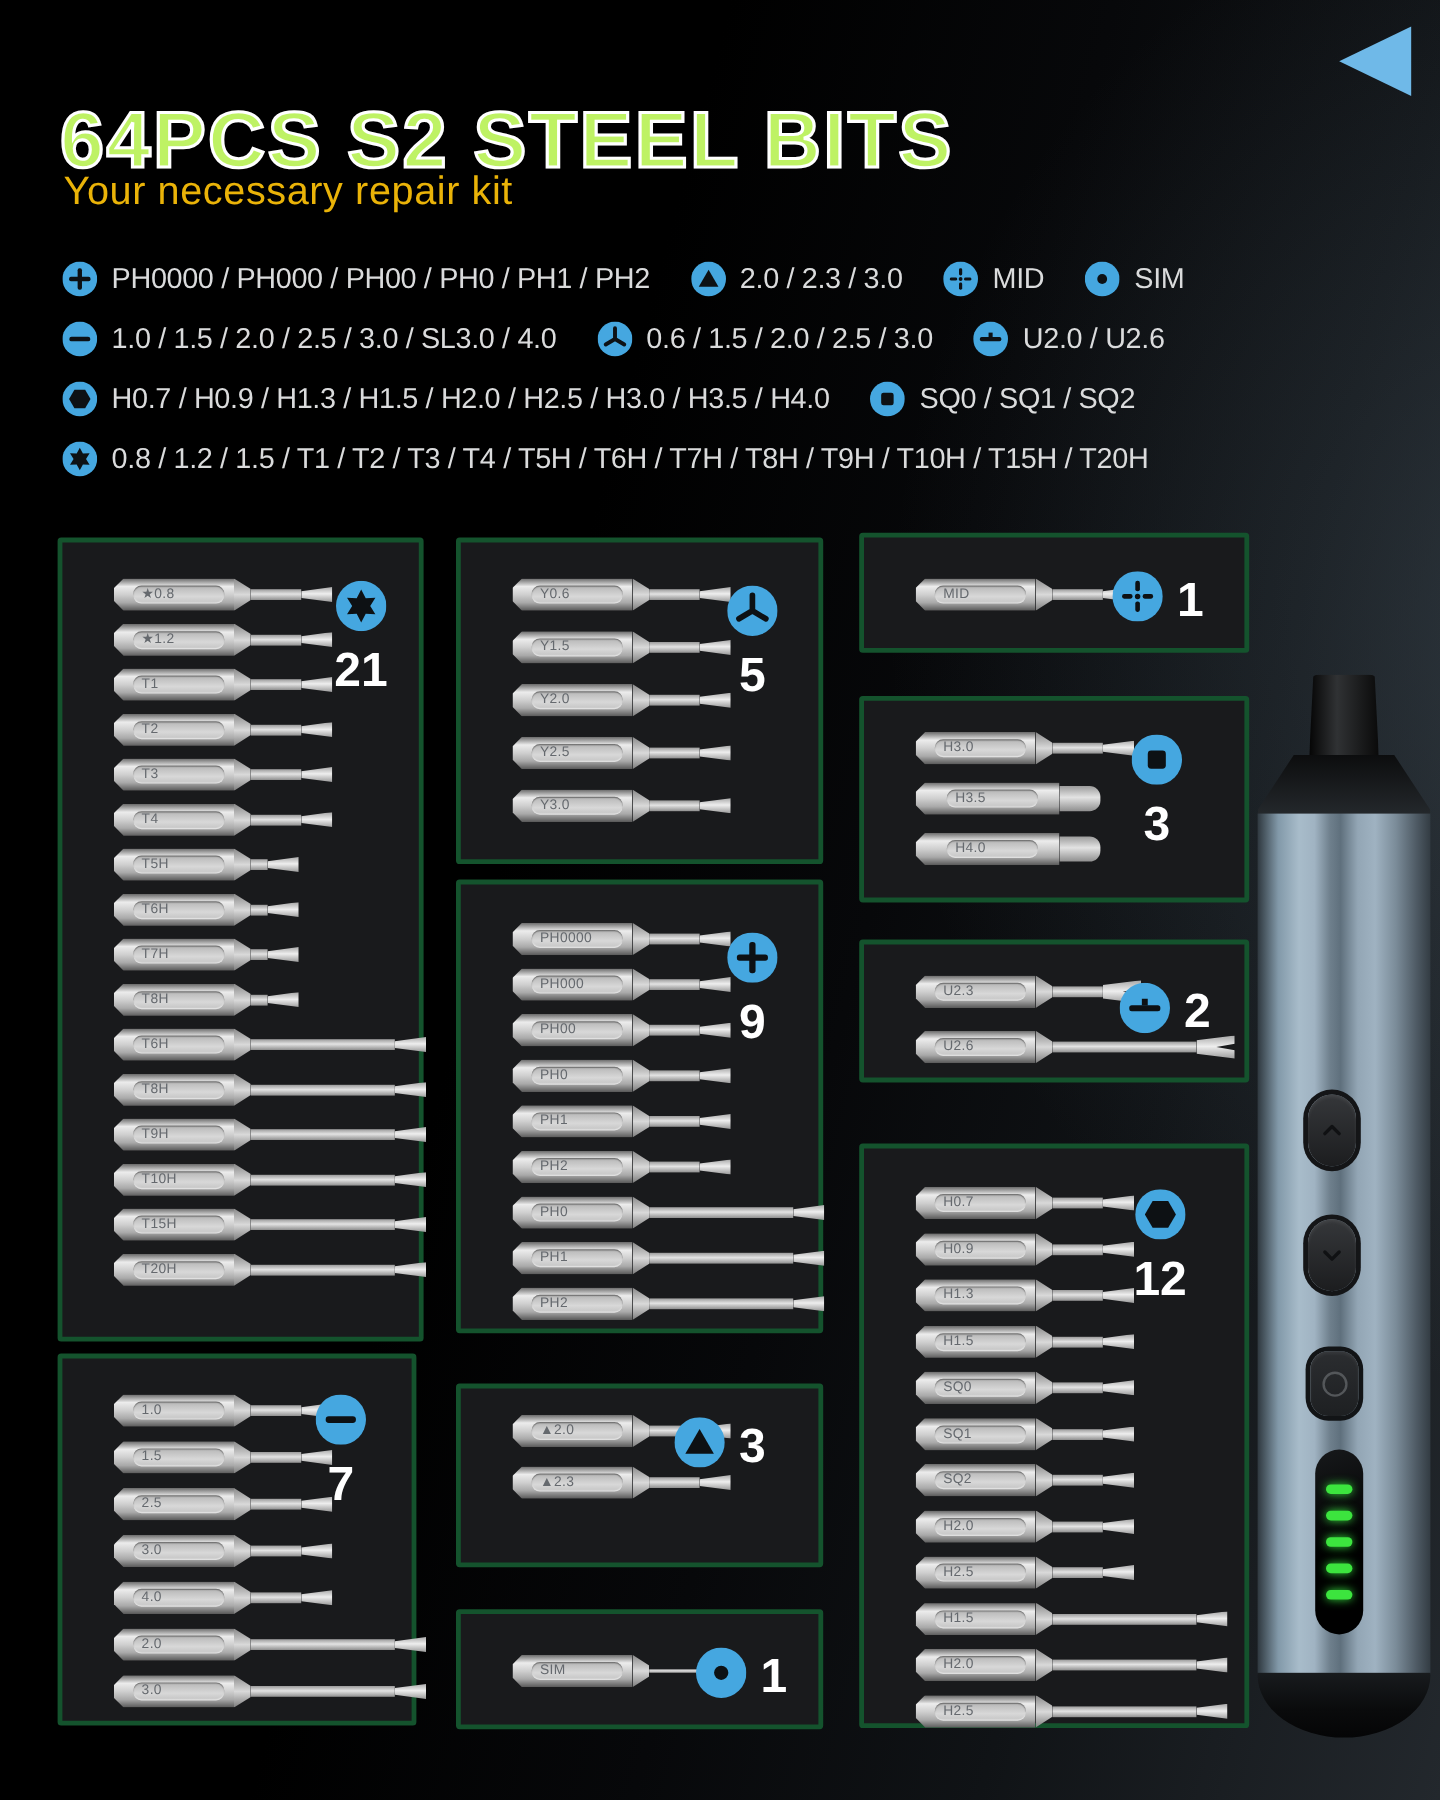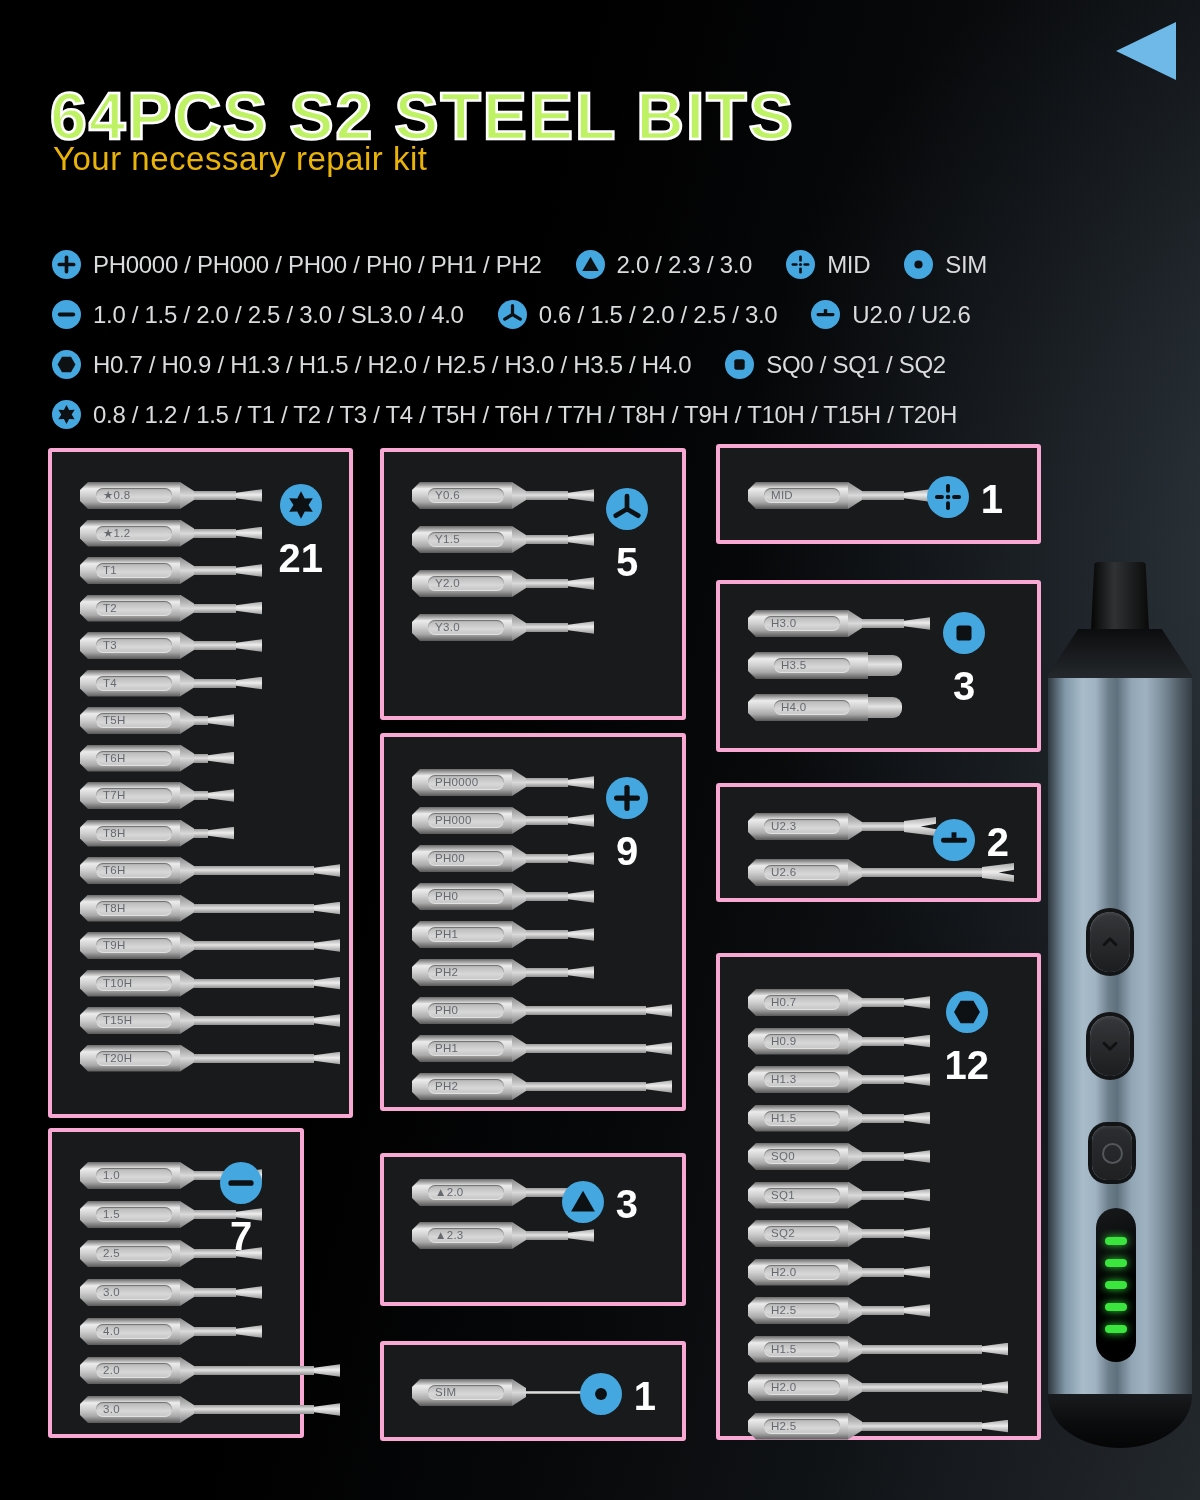--- a/index.html
+++ b/index.html
@@ -15,29 +15,29 @@
     position:absolute;left:50px;top:34px;color:#bef264;font-weight:700;
     font-size:66px;letter-spacing:2px;-webkit-text-stroke:2.6px #fff;white-space:nowrap;
   }
   .subtitle{position:absolute;left:53px;top:140px;color:#eab308;font-size:33px;letter-spacing:.5px;}
   .corner-tri{
     position:absolute;right:24px;top:22px;width:0;height:0;
     border-top:29px solid transparent;border-bottom:29px solid transparent;
     border-right:60px solid #6fb9e8;
   }
   
-  #legend{position:absolute;left:52px;top:218px;display:flex;flex-direction:column;gap:21px;margin-top:32px;}
+  #legend{position:absolute;left:52px;top:218px;display:flex;flex-direction:column;gap:21px;}
   .legend-row{display:flex;align-items:center;gap:34px;}
   .legend-group{display:flex;align-items:center;gap:12px;}
   .legend-icon svg{display:block;}
   .legend-text{font-size:24px;color:#dadbdc;letter-spacing:-0.3px;white-space:nowrap;}
   
-  .panel{position:absolute;border:4px solid #f9a8d4;background:#191a1c;border-radius:3px;box-sizing:border-box;}
+  .panel{position:absolute;border:4px solid #14532d;background:#191a1c;border-radius:3px;box-sizing:border-box;padding-left:15px;}
   .panel-torx {left:48px;  top:448px;  width:305px; height:670px;}
-  .panel-slot {left:48px;  top:1128px; width:256px; height:310px;}
+  .panel-slot {left:48px;  top:1128px; width:299px; height:310px;}
   .panel-y    {left:380px; top:448px;  width:306px; height:272px;}
   .panel-ph   {left:380px; top:733px;  width:306px; height:378px;}
   .panel-tri  {left:380px; top:1153px; width:306px; height:153px;}
   .panel-sim  {left:380px; top:1341px; width:306px; height:100px;}
   .panel-mid  {left:716px; top:444px;  width:325px; height:100px;}
   .panel-sq3  {left:716px; top:580px;  width:325px; height:172px;}
   .panel-u    {left:716px; top:783px;  width:325px; height:119px;}
   .panel-hex12{left:716px; top:953px;  width:325px; height:487px;}
   .bits{display:flex;flex-direction:column;padding-left:28px;}
   .panel-torx  .bits{gap:10.5px;padding-top:30px;}
@@ -477,20 +477,28 @@
         <div class="bit reach-m">
           <div class="bit-body">
             <span class="bit-label">Y2.0</span>
           </div>
           <div class="bit-neck"></div>
           <div class="bit-shaft"></div>
           <div class="bit-tip"></div>
         </div>
         <div class="bit reach-m">
           <div class="bit-body">
+            <span class="bit-label">Y2.5</span>
+          </div>
+          <div class="bit-neck"></div>
+          <div class="bit-shaft"></div>
+          <div class="bit-tip"></div>
+        </div>
+        <div class="bit reach-m">
+          <div class="bit-body">
             <span class="bit-label">Y3.0</span>
           </div>
           <div class="bit-neck"></div>
           <div class="bit-shaft"></div>
           <div class="bit-tip"></div>
         </div>
       </div>
       <div class="icon-block v">
         <span class="panel-icon"><svg width="42" height="42" viewBox="0 0 24 24">
             <circle cx="12" cy="12" r="12" fill="#45a7e0"></circle>

